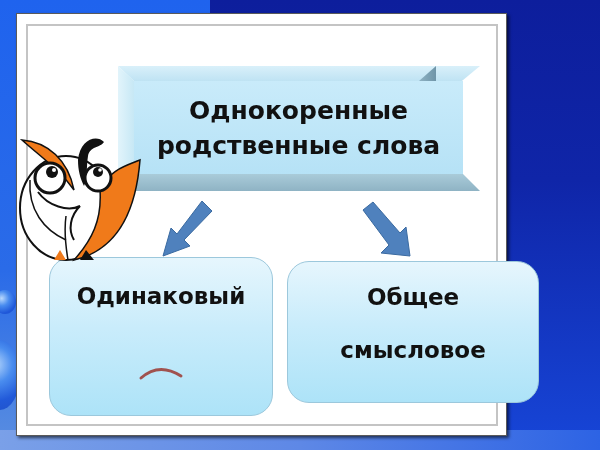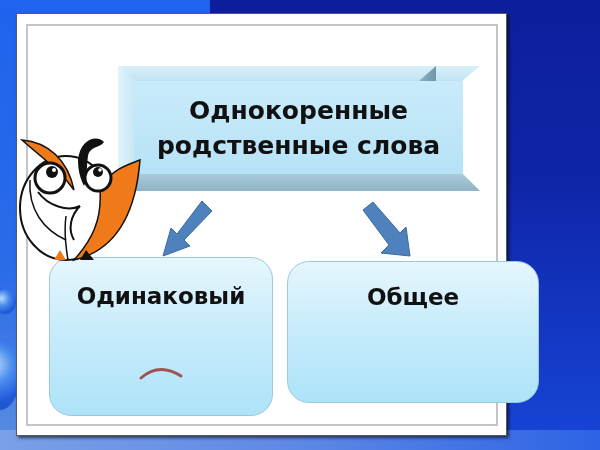--- a/index.html
+++ b/index.html
@@ -123,20 +123,21 @@
 
 <div class="rbox rbox-left">
   <div class="rtext">Одинаковый</div>
 </div>
 <svg class="root-arc" width="48" height="22" viewBox="0 0 48 22">
   <path d="M4,18 Q22,2 44,16" fill="none" stroke="#a0524f" stroke-width="3" stroke-linecap="round"></path>
 </svg>
 
 <div class="rbox rbox-right">
   <div class="rtext">Общее</div>
+  <div class="rtext">смысловое</div>
 </div>
 
 <svg class="owl" width="150" height="150" viewBox="0 0 150 150">
 
   <ellipse cx="58" cy="88" rx="46" ry="52" fill="#ffffff" stroke="#111" stroke-width="2"></ellipse>
 
   <path d="M14,20 C40,22 60,40 66,70 C52,50 34,38 14,20 Z" fill="#f07a1a" stroke="#111" stroke-width="1.5"></path>
 
   <path d="M132,40 C120,45 100,50 92,70 C94,100 84,120 66,140 C110,130 128,90 132,40 Z" fill="#f07a1a" stroke="#111" stroke-width="1.5"></path>
 

